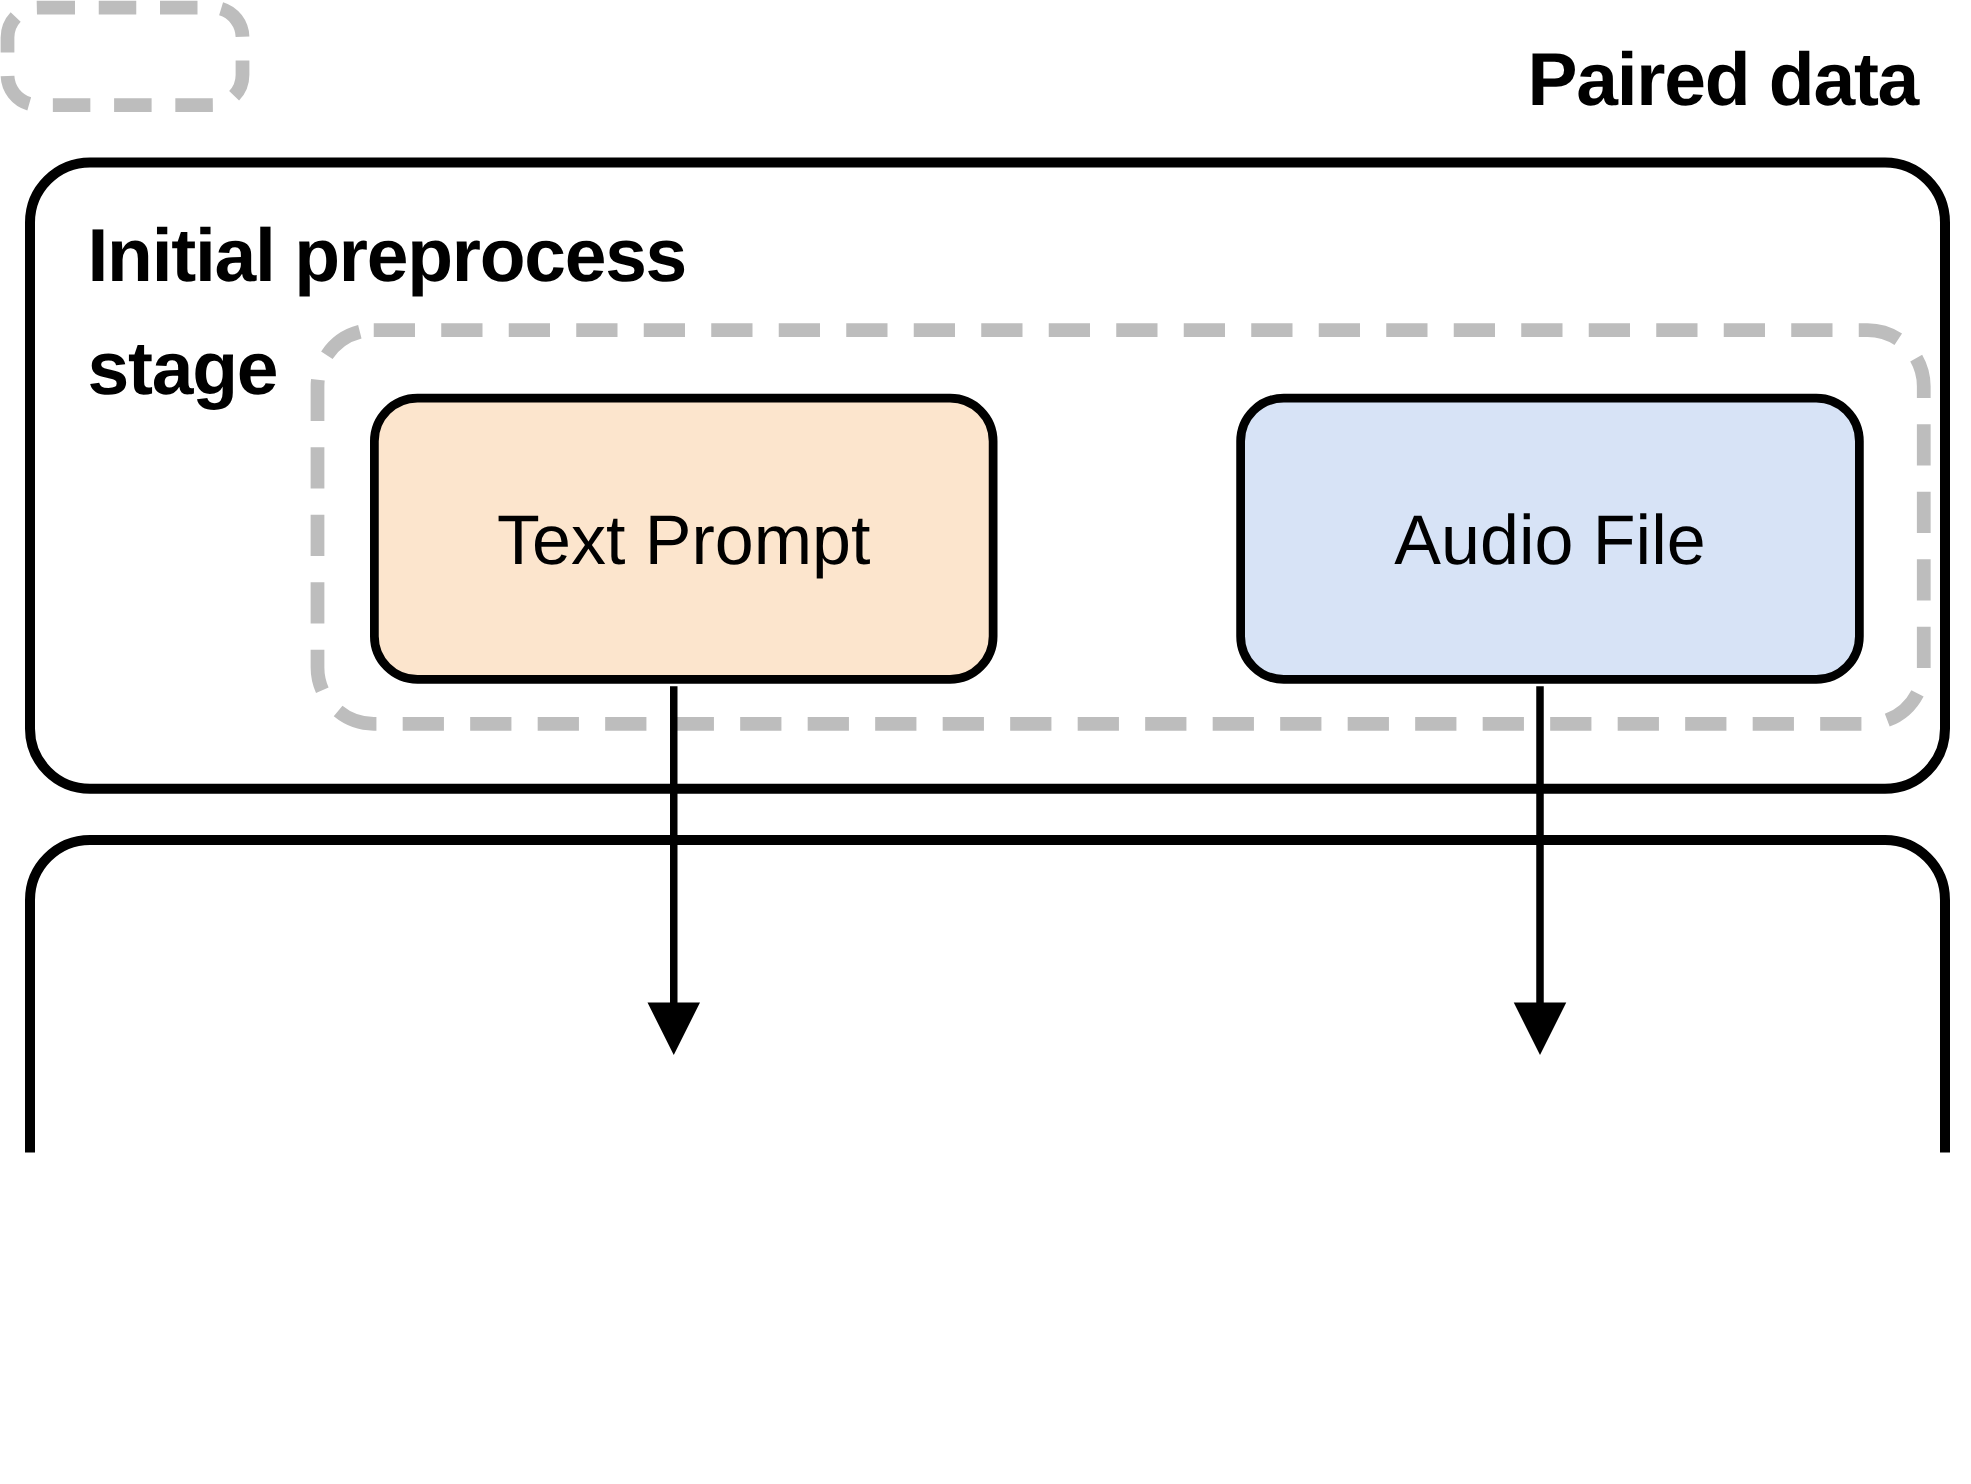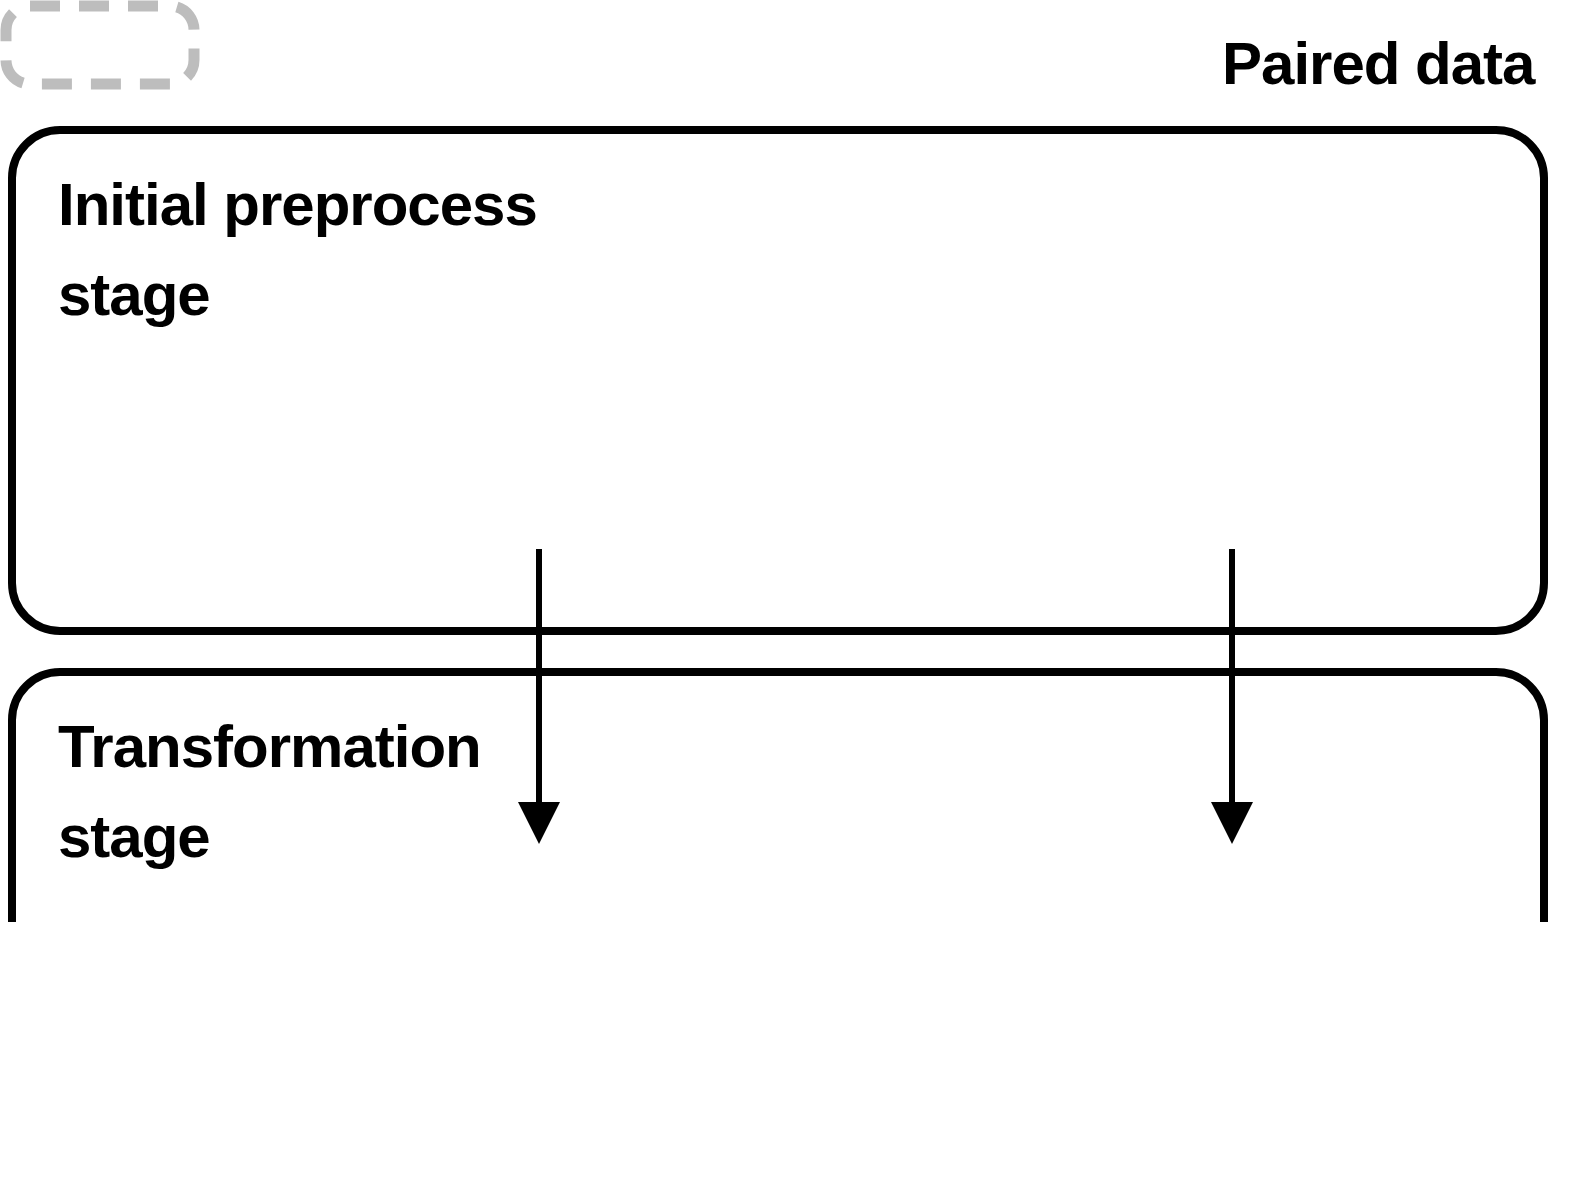--- a/index.html
+++ b/index.html
@@ -23,21 +23,21 @@
     position: absolute;
     left: 1222px; top: 18px; height: 90px;
     display: flex; align-items: center;
     font-size: 60px; font-weight: bold; letter-spacing: -1px;
     white-space: nowrap;
   }
 
   
   .stage {
     position: absolute;
-    left: 8px;
+    left: 20px;
     width: 1540px;
     border: 8px solid #000000;
     border-radius: 52px;
     background: #ffffff;
   }
   .stage-1 { top: 126px; height: 509px; }
   .stage-2 { top: 668px; height: 497px; }
   .stage-title {
     position: absolute;
     left: 42px; top: 26px;
@@ -80,24 +80,34 @@
 
   <div>
     <svg class="shape-layer legend-swatch-svg" width="200" height="90">
       <rect x="6" y="6" width="188" height="78" rx="24" ry="24" fill="none" stroke="#BDBDBD" stroke-width="11" stroke-dasharray="30 19"></rect>
     </svg>
     <div class="legend-label">Paired data</div>
   </div>
 
   <section class="stage stage-1">
     <h2 class="stage-title">Initial preprocess stage</h2>
+    <div class="paired-group">
+      <svg class="shape-layer" width="1297" height="327">
+        <rect x="6" y="6" width="1285" height="315" rx="45" ry="45" fill="none" stroke="#BDBDBD" stroke-width="11" stroke-dasharray="33 21"></rect>
+      </svg>
+      <div class="node node-col-text">
+        <span>Text Prompt</span>
+      </div>
+      <div class="node node-col-audio">
+        <span>Audio File</span>
+      </div>
+    </div>
   </section>
 
   <section class="stage stage-2">
-    <h2 class="stage-title">Transformation stage</h2>
   </section>
 
   <svg class="shape-layer arrows-layer" width="1577" height="1187">
     <g>
       <line x1="539" y1="549" x2="539" y2="806" stroke="#000000" stroke-width="6"></line>
       <polygon points="518,802 560,802 539,844" fill="#000000"></polygon>
     </g>
     <g>
       <line x1="1232" y1="549" x2="1232" y2="806" stroke="#000000" stroke-width="6"></line>
       <polygon points="1211,802 1253,802 1232,844" fill="#000000"></polygon>

